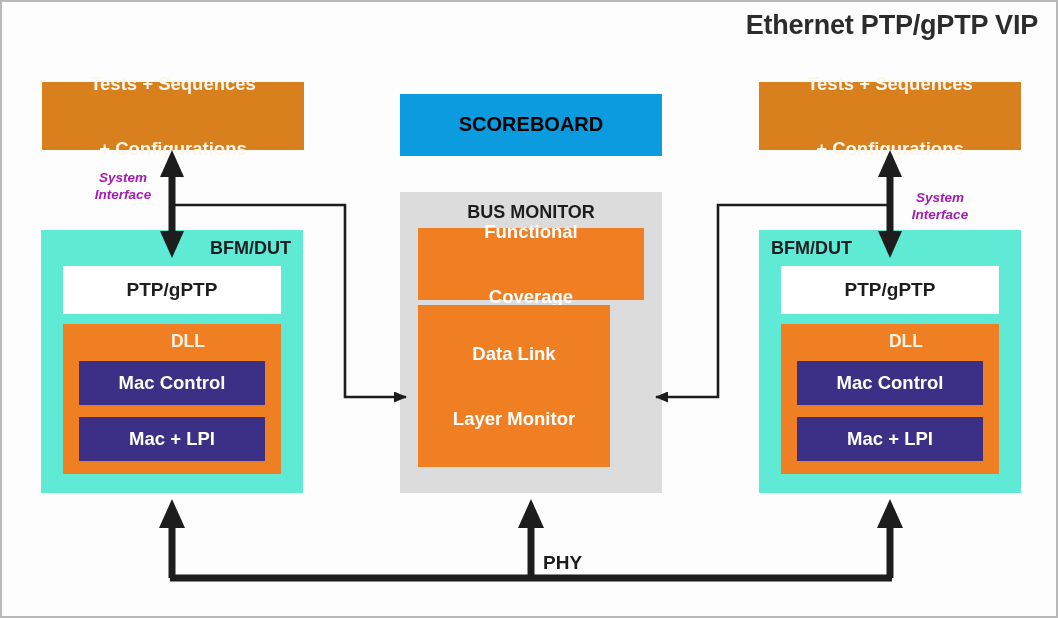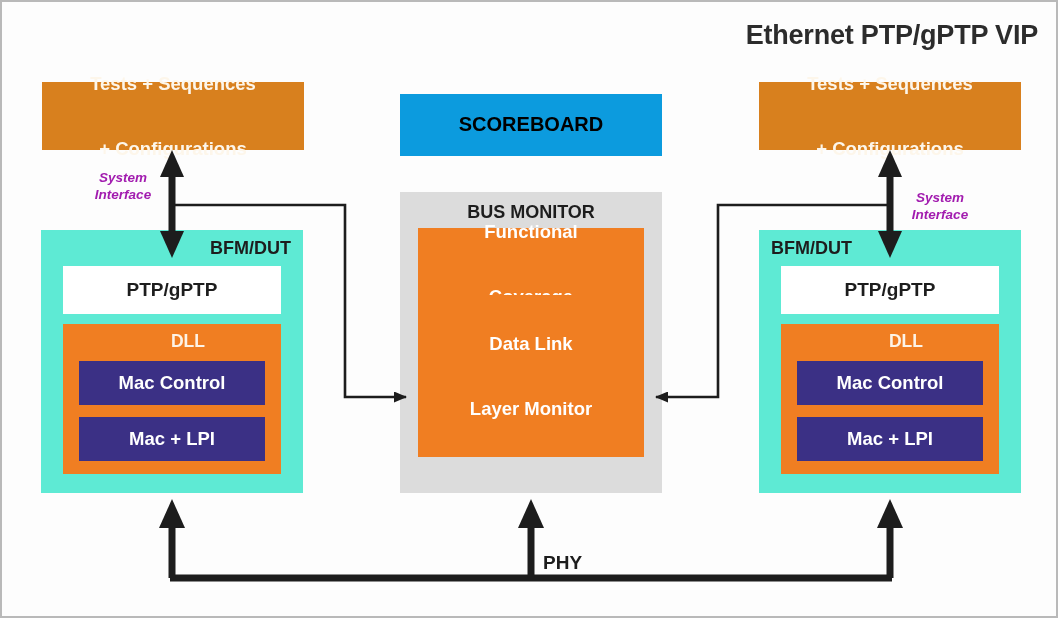--- a/index.html
+++ b/index.html
@@ -26,21 +26,21 @@
     justify-content: center;
     text-align: center;
     line-height: 1.18;
     gap: 43px;
   }
 
   
   #title {
     position: absolute;
     right: 18px;
-    top: 18px;
+    top: 8px;
     font-size: 27px;
     font-weight: bold;
     color: #2c2c2c;
     letter-spacing: -0.2px;
   }
 
   
   .tests-box {
     background: #d8801e;
     color: #fdf6ea;
@@ -172,21 +172,21 @@
   <div class="box" id="scoreboard" style="left:398px; top:92px; width:262px; height:62px;">SCOREBOARD</div>
 
   <div class="box" id="bus-monitor" style="left:398px; top:190px; width:262px; height:301px;">
     <div id="bus-monitor-title">BUS MONITOR</div>
 
     <div class="box orange-inner" style="left:18px; top:36px; width:226px; height:72px;">
       <span>Functional</span>
       <span>Coverage</span>
     </div>
 
-    <div class="box orange-inner" style="left:18px; top:103px; width:226px; height:162px;">
+    <div class="box orange-inner" style="left:18px; top:113px; width:192px; height:162px;">
       <span>Data Link</span>
       <span>Layer Monitor</span>
     </div>
   </div>
 
   <div class="box tests-box" style="left:757px; top:80px; width:262px; height:68px;">
     <span>Tests + Sequences</span>
     <span>+ Configurations</span>
   </div>
 

